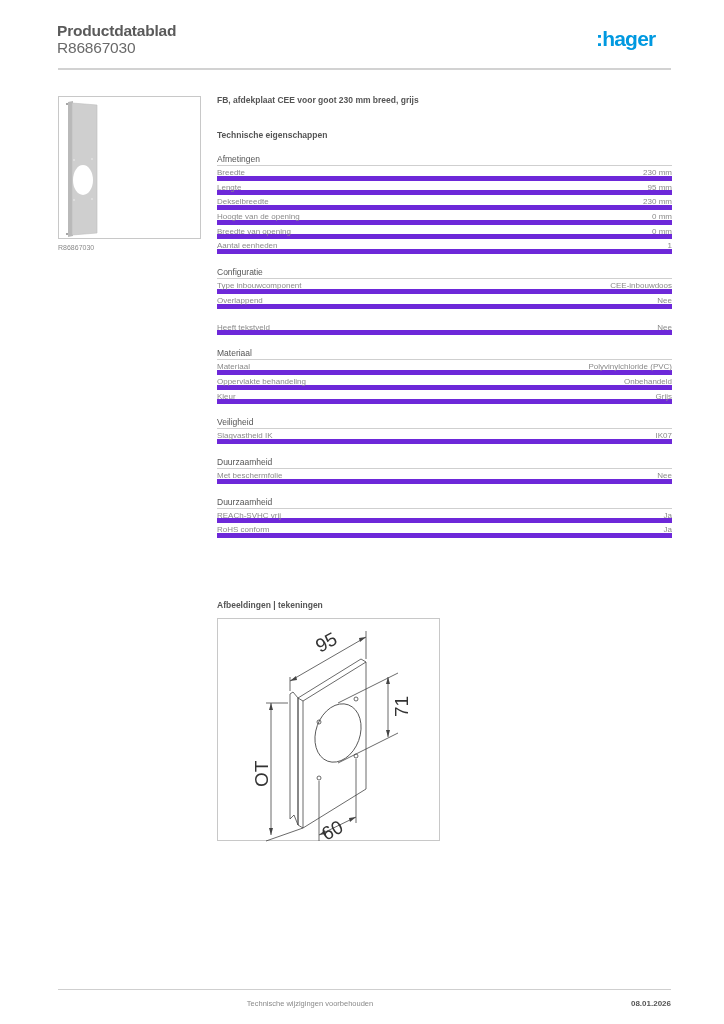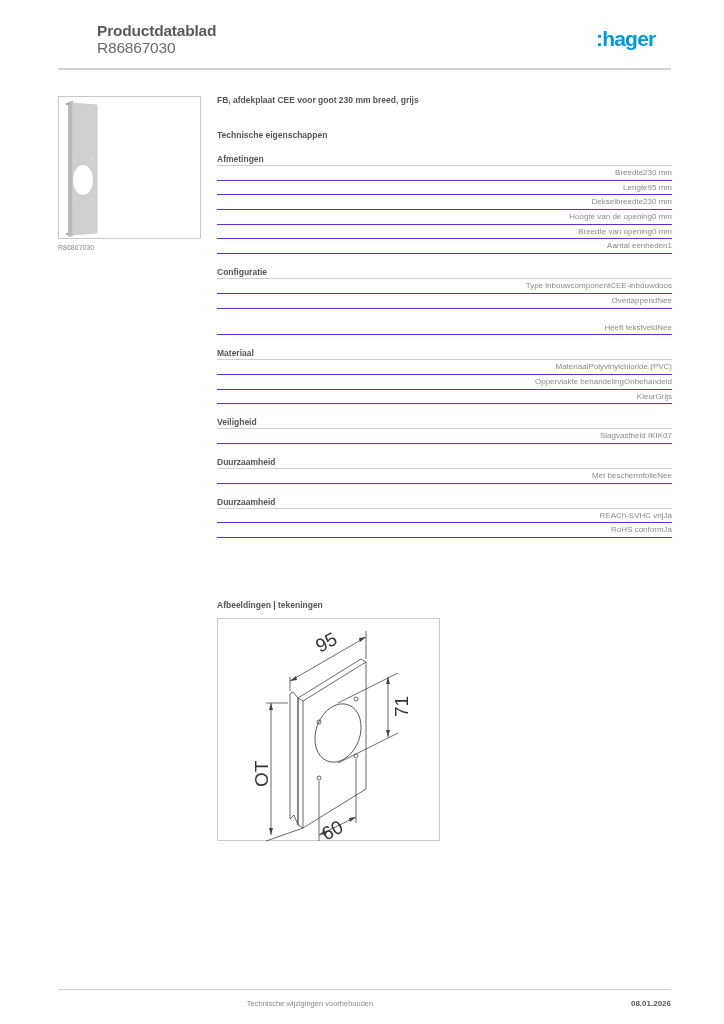--- a/index.html
+++ b/index.html
@@ -1,36 +1,36 @@
 <!DOCTYPE html>
 <html><head>
 <meta charset="utf-8">
 <style>
   * { box-sizing: border-box; margin: 0; padding: 0; }
   html, body { width: 724px; height: 1024px; background: #ffffff; overflow: hidden; }
   body { position: relative; font-family: "Liberation Sans", sans-serif; color: #555; }
 
-  .header { position: absolute; left: 57px; top: 22px; margin-left: 40px; }
+  .header { position: absolute; left: 57px; top: 22px; }
   .doc-title { font-size: 15.5px; font-weight: bold; color: #5a5a5a; line-height: 17px; letter-spacing: -0.2px; }
   .doc-number { font-size: 15.5px; color: #6a6a6a; line-height: 17px; letter-spacing: -0.2px; }
   .logo { position: absolute; left: 596px; top: 28px; font-size: 21px; font-weight: bold; color: #0099e0; letter-spacing: -0.8px; line-height: 22px; }
   .header-rule { position: absolute; left: 58px; top: 68px; width: 613px; height: 2px; background: #d2d2d2; }
 
   .thumb-box { position: absolute; left: 58px; top: 96px; width: 143px; height: 143px; border: 1px solid #c8c8c8; background: #fff; }
   .thumb-box svg { position: absolute; left: 0; top: 0; }
   .thumb-caption { position: absolute; left: 58px; top: 244px; font-size: 7px; color: #8a8a8a; }
 
   .content { position: absolute; left: 217px; top: 95px; width: 455px; }
   .product-desc { font-size: 8.5px; font-weight: bold; color: #555; line-height: 10px; }
   .tech-heading { font-size: 8.5px; font-weight: bold; color: #555; margin-top: 25px; line-height: 10px; }
 
   .section { margin-top: 12px; }
   .section.first { margin-top: 13px; }
-  .section-title { font-size: 8.5px; font-weight: bold; color: #555; height: 13px; line-height: 12px; border-bottom: 1px solid #cfcfcf; }
-  .row { display: flex; justify-content: flex-end; height: 14.7px; line-height: 14px; border-bottom: 1px solid #6d28d9; font-size: 8px; color: #8a8a8a; }
+  .section-title { font-size: 8.5px; font-weight: normal; color: #555; height: 13px; line-height: 12px; border-bottom: 1px solid #cfcfcf; }
+  .row { display: flex; justify-content: space-between; height: 14.7px; line-height: 14px; border-bottom: 5px solid #6d28d9; font-size: 8px; color: #8a8a8a; }
   .row .val { text-align: right; }
 
   .images-heading { position: absolute; left: 217px; top: 600px; font-size: 8.5px; font-weight: bold; color: #555; }
   .drawing-box { position: absolute; left: 217px; top: 618px; width: 223px; height: 223px; border: 1px solid #c8c8c8; background: #fff; }
   .drawing-box svg { position: absolute; left: 0; top: 0; }
 
   .footer-rule { position: absolute; left: 58px; top: 989px; width: 613px; height: 1px; background: #cfcfcf; }
   .footer-left { position: absolute; left: 58px; top: 1027px; font-size: 8px; font-weight: bold; color: #555; }
   .footer-center { position: absolute; left: 0; width: 620px; text-align: center; top: 999px; font-size: 7.5px; color: #8a8a8a; }
   .footer-right { position: absolute; right: 53px; top: 999px; font-size: 8px; font-weight: bold; color: #555; }

